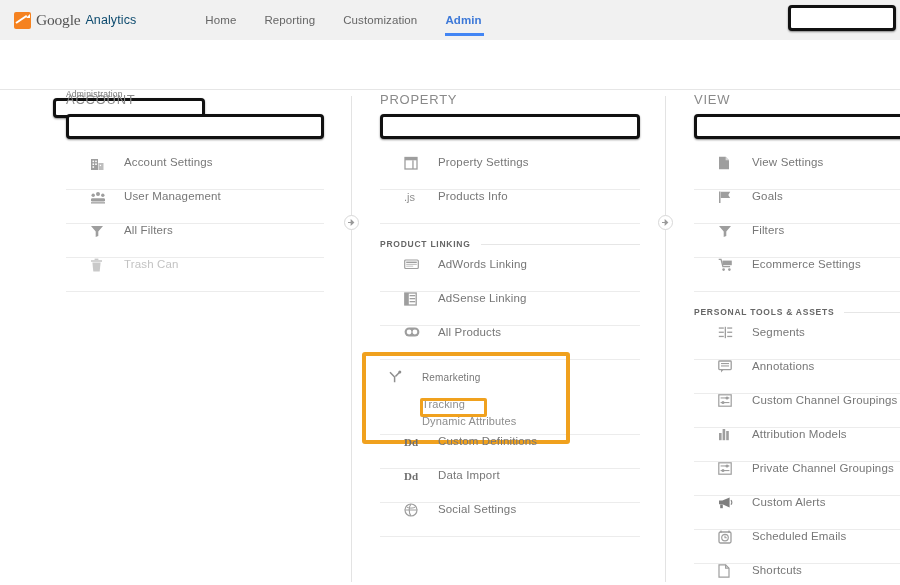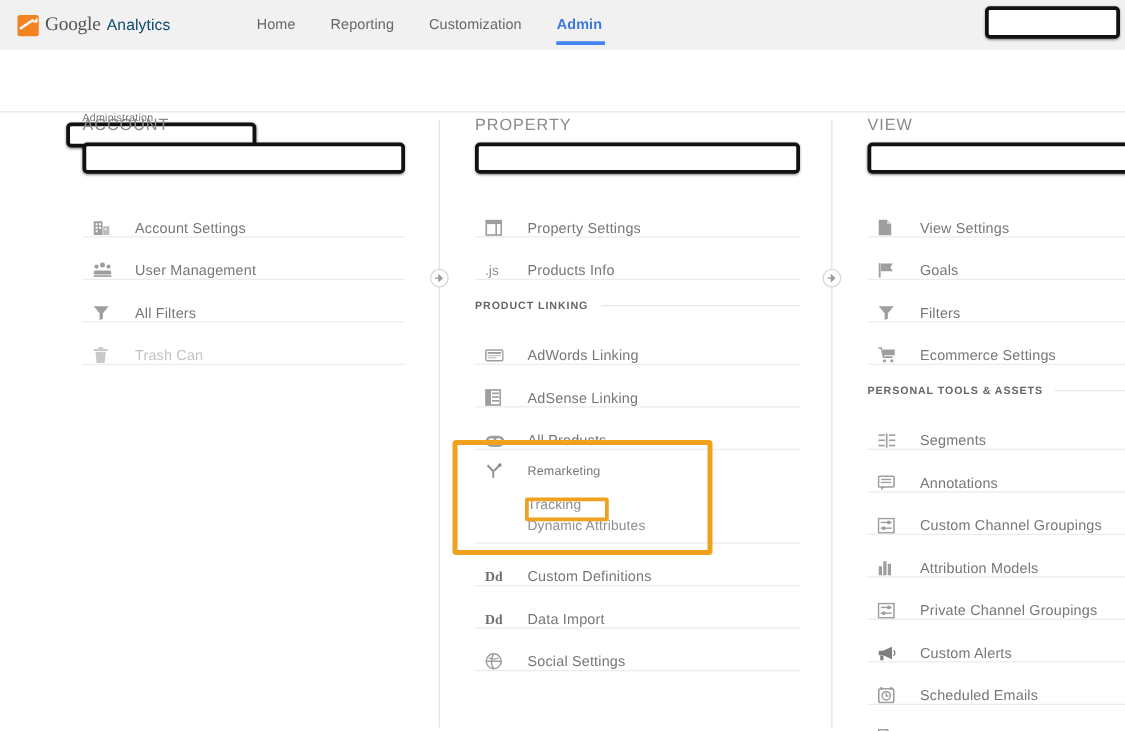--- a/index.html
+++ b/index.html
@@ -139,29 +139,29 @@
     cursor: pointer;
   }
   .arrow-btn.a1 { left: 344px; top: 123px; }
   .arrow-btn.a2 { left: 658px; top: 123px; }
   .arrow-btn svg { display: block; }
 
   
   .menu { margin-top: 17px; }
   .menu-item {
     position: relative;
-    display: flex; align-items: flex-end;
+    display: flex; align-items: flex-start;
     height: 34px;
     border-bottom: 1px solid #ececec;
     cursor: pointer;
   }
   .menu-item .mi-icon {
     width: 26px; flex: none;
     display: flex; align-items: center; justify-content: flex-start;
-    margin-left: 8px;
+    margin-left: 24px;
     color: #9e9e9e;
   }
   .menu-item .mi-label {
     font-size: 11.5px; color: #777;
     margin-left: 8px; letter-spacing: 0.15px;
     white-space: nowrap;
   }
   .menu-item.disabled .mi-label { color: #c3c3c3; }
   .menu-item.disabled .mi-icon { color: #c9c9c9; }
 

